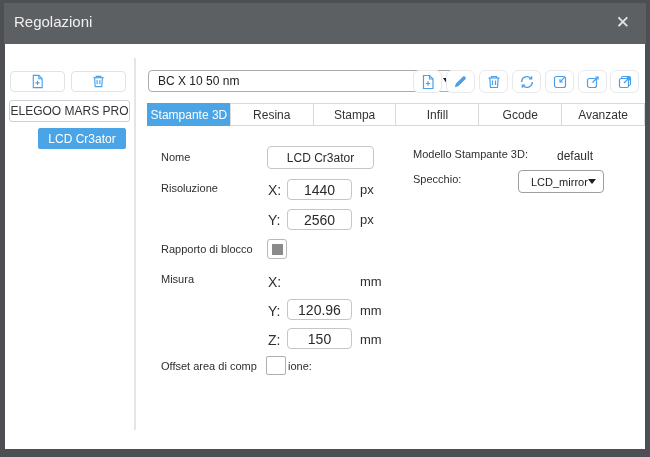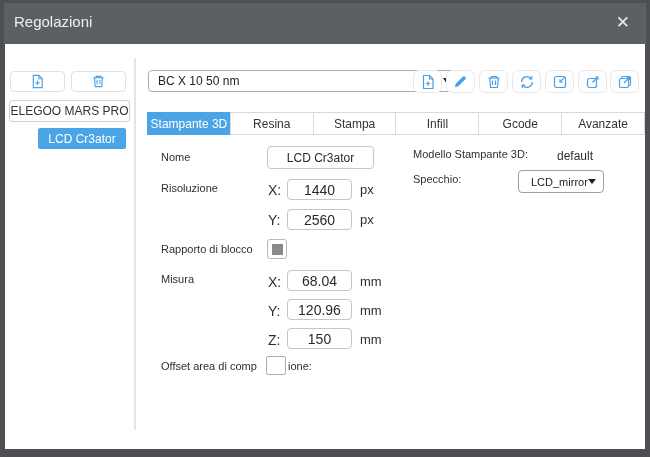--- a/index.html
+++ b/index.html
@@ -171,21 +171,21 @@
     <span>
       <svg viewBox="0 0 16 16" width="16" height="16" fill="none" stroke="currentColor" stroke-width="1.2">
         <rect x="4.5" y="2.5" width="9" height="9" rx="1.5"></rect>
         <rect x="2.5" y="4.5" width="9" height="9" rx="1.5" fill="#fff"></rect>
         <path d="M7 9l5.5-5.5"></path>
           <path d="M9.8 3.5h2.7v2.7"></path>
       </svg>
     </span>
   </div>
 
-  <div class="tabs abs" style="left:147px;top:112px;width:498px;height:23px;">
+  <div class="tabs abs" style="left:147px;top:103px;width:498px;height:23px;">
     <div class="tab active">
         <span>Stampante 3D</span>
       </div>
     <div class="tab">
         <span>Resina</span>
       </div>
     <div class="tab">
         <span>Stampa</span>
       </div>
     <div class="tab">
@@ -211,21 +211,20 @@
   <input class="box abs" style="left: 287px; top: 209px; width: 65px; height: 21px;" value="2560">
   <span class="unit abs" style="left:360px;top:212px;">px</span>
 
   <span class="lbl abs" style="left:161px;top:243px;">Rapporto di blocco</span>
   <div class="lockbox abs" style="left:267px;top:239px;">
     <div class="fillsq"></div>
   </div>
 
   <span class="lbl abs" style="left:161px;top:273px;">Misura</span>
   <span class="axis abs" style="left:268px;top:274px;">X:</span>
-  <input class="box abs" style="left: 287px; top: 270px; width: 65px; height: 21px;" value="68.04">
   <span class="unit abs" style="left:360px;top:274px;">mm</span>
 
   <span class="axis abs" style="left:268px;top:303px;">Y:</span>
   <input class="box abs" style="left: 287px; top: 299px; width: 65px; height: 21px;" value="120.96">
   <span class="unit abs" style="left:360px;top:303px;">mm</span>
 
   <span class="axis abs" style="left:268px;top:332px;">Z:</span>
   <input class="box abs" style="left: 287px; top: 328px; width: 65px; height: 21px;" value="150">
   <span class="unit abs" style="left:360px;top:332px;">mm</span>
 

